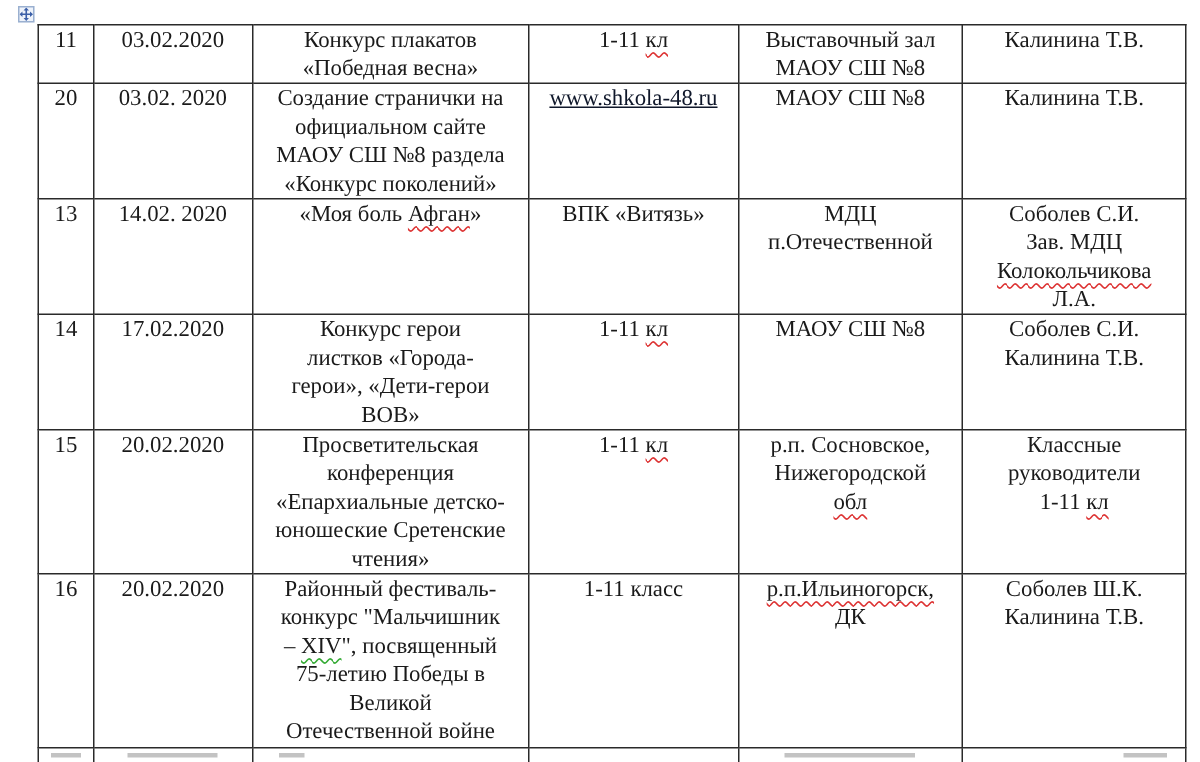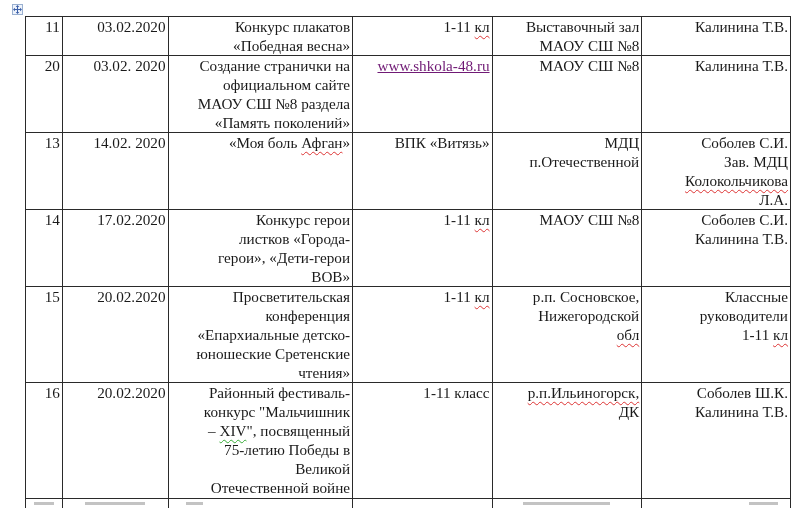--- a/index.html
+++ b/index.html
@@ -4,25 +4,25 @@
   <style>
     html, body { margin:0; padding:0; background:#ffffff; }
     body { width:800px; height:508px; position:relative; overflow:hidden;
            font-family:"Liberation Serif", "DejaVu Serif", serif; color:#1a1a1a; }
     .move-handle { position:absolute; left:12px; top:4px; width:11px; height:11px;
                    border:1px solid #9ab0d0; background:#eef3fb; box-sizing:border-box;
                    display:flex; align-items:center; justify-content:center; }
     .move-handle svg { width:9px; height:9px; }
     table.plan { position:absolute; left:25px; top:16px; border-collapse:collapse;
                  table-layout:fixed; width:766px; }
-    table.plan td { border:1.5px solid #2a2a2a; vertical-align:top; text-align:right;
+    table.plan td { border:1.5px solid #2a2a2a; vertical-align:top; text-align:center;
                     font-size:15.2px; line-height:19px; padding:0 2px; overflow:hidden; }
     .c1 { width:36px; } .c2 { width:103px; } .c3 { width:180px; }
     .c4 { width:136px; } .c5 { width:146px; } .c6 { width:145px; }
-    .link { color:#701a75; text-decoration:underline; }
+    .link { color:#0f172a; text-decoration:underline; }
     .sq { text-decoration:underline wavy #d33; text-decoration-thickness:1px; text-underline-offset:3px; }
     .sqg { text-decoration:underline wavy #3a3; text-decoration-thickness:1px; text-underline-offset:3px; }
     .line { display:block; white-space:nowrap; }
     .cut-row td { height:12px; border-bottom:none; }
     .cut-row td .frag { display:block; height:3px; margin:3px auto 0; background:#888; opacity:.5; width:60%; }
   </style>
 </head>
 <body>
 
 <div class="move-handle">
@@ -61,21 +61,21 @@
     </td>
   </tr>
 
   <tr style="height:77px">
     <td>20</td>
     <td>03.02. 2020</td>
     <td>
       <span class="line">Создание странички на</span>
       <span class="line">официальном сайте</span>
       <span class="line">МАОУ СШ №8 раздела</span>
-      <span class="line">«Память поколений»</span>
+      <span class="line">«Конкурс поколений»</span>
     </td>
     <td>
       <a class="link">www.shkola-48.ru</a>
     </td>
     <td>
       <span class="line">МАОУ СШ №8</span>
     </td>
     <td>
       <span class="line">Калинина Т.В.</span>
     </td>

